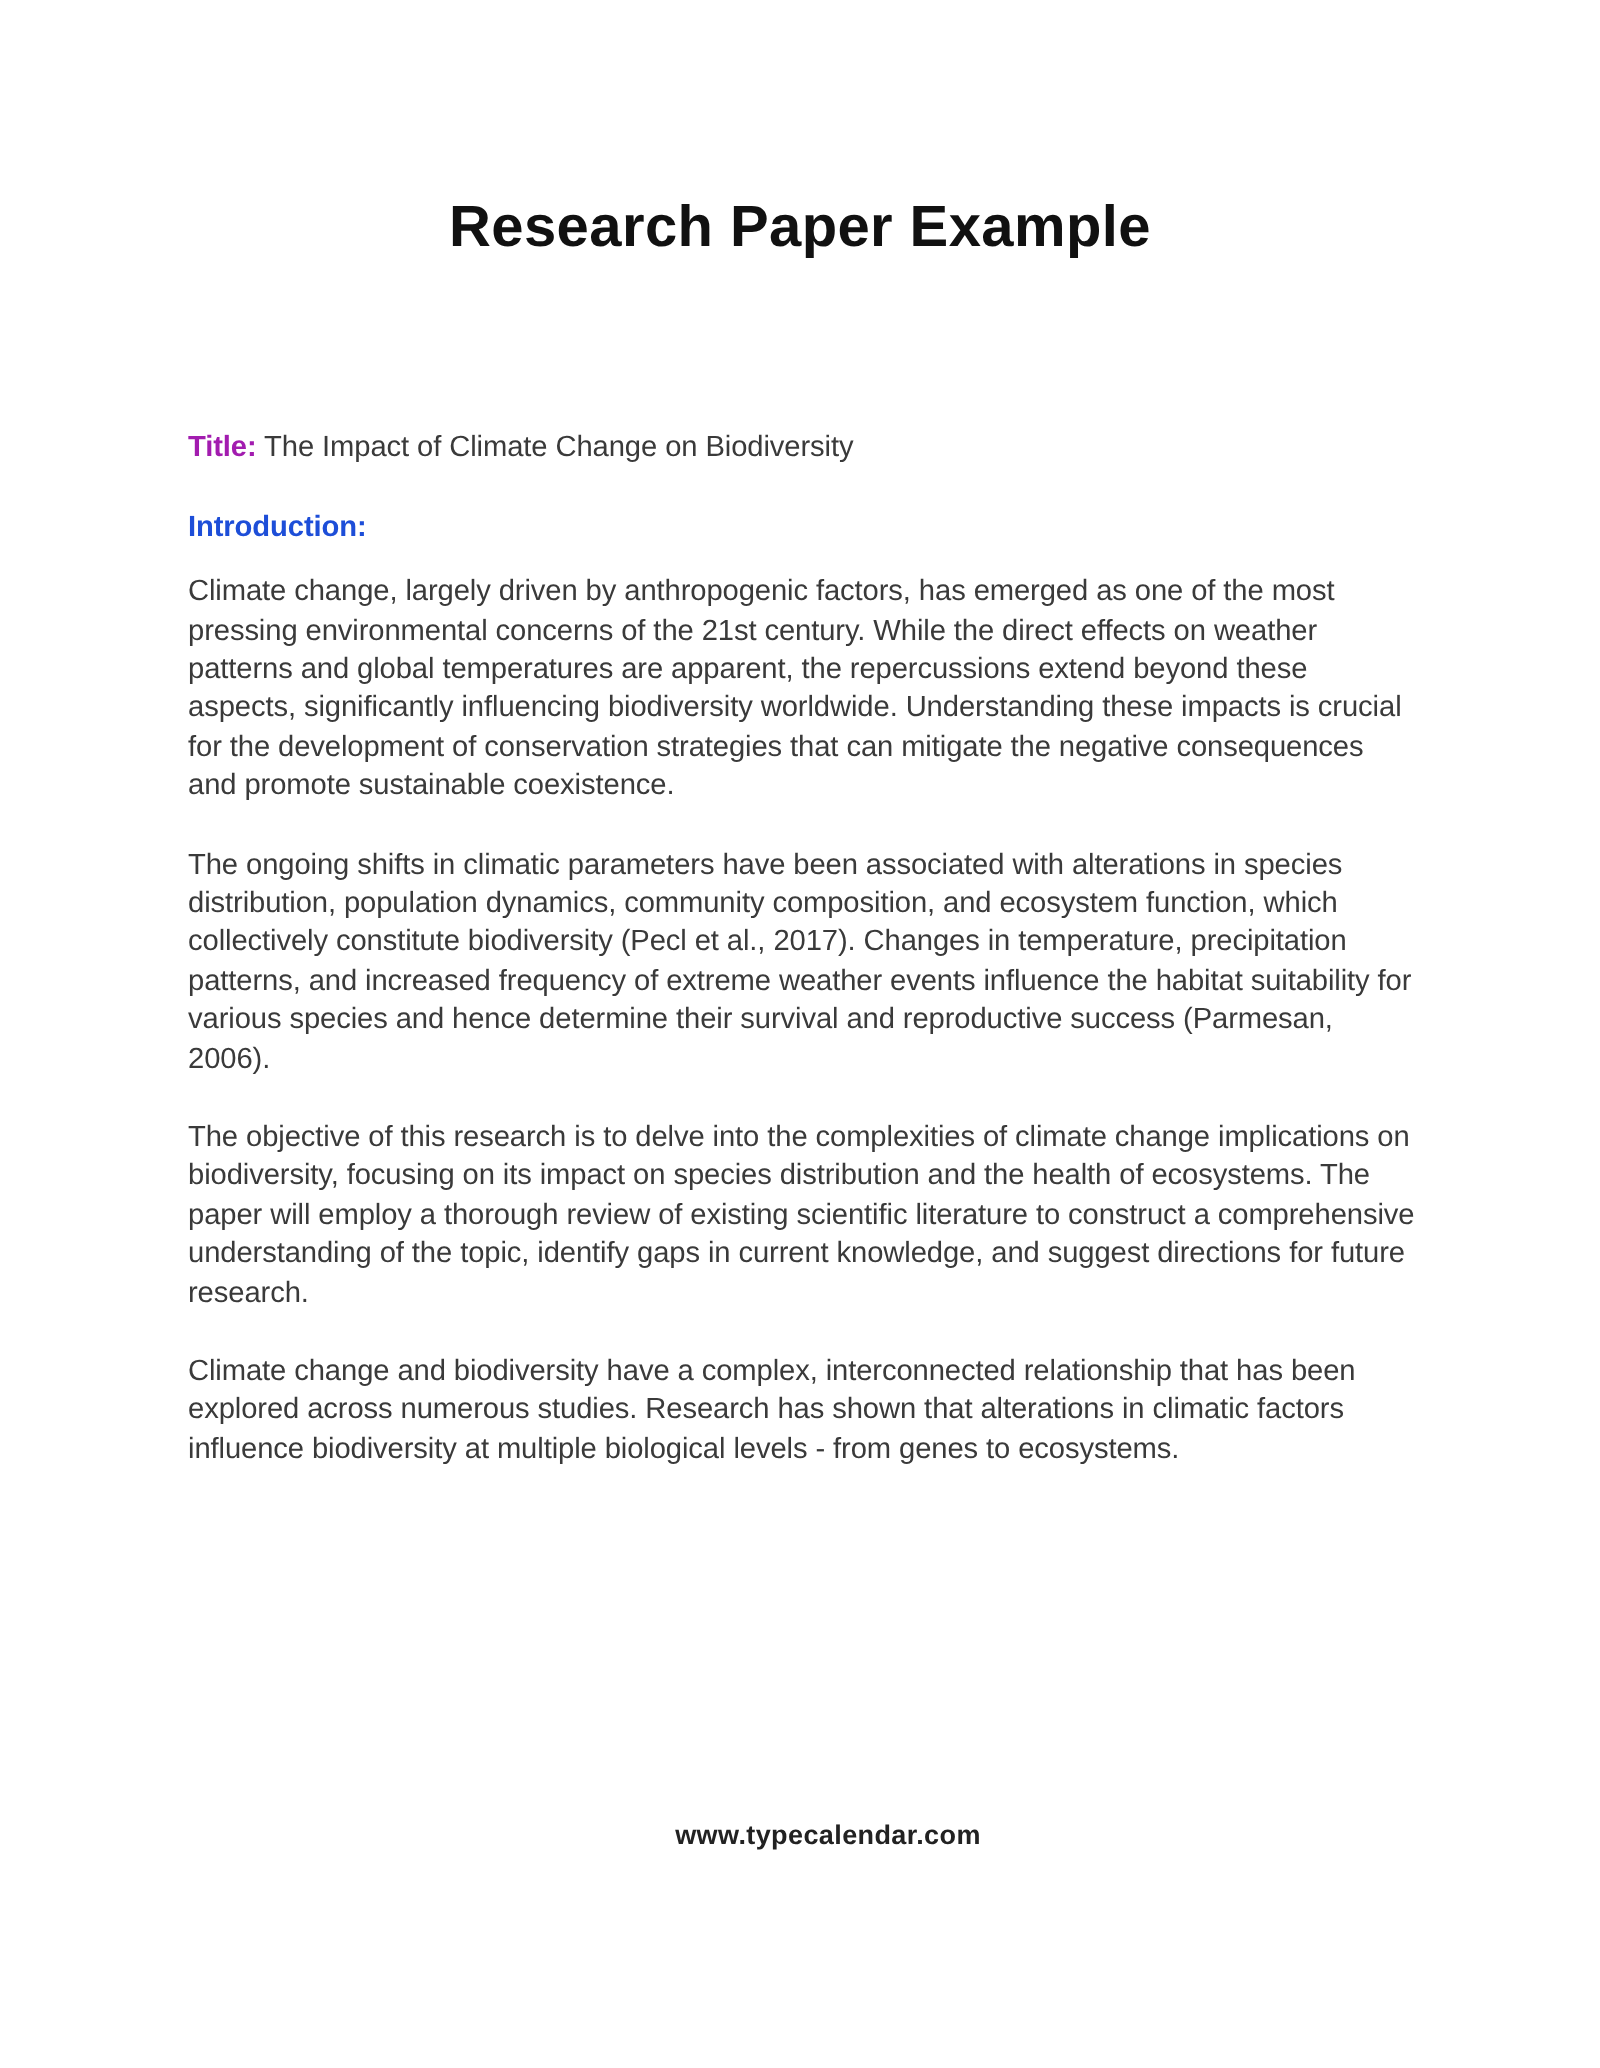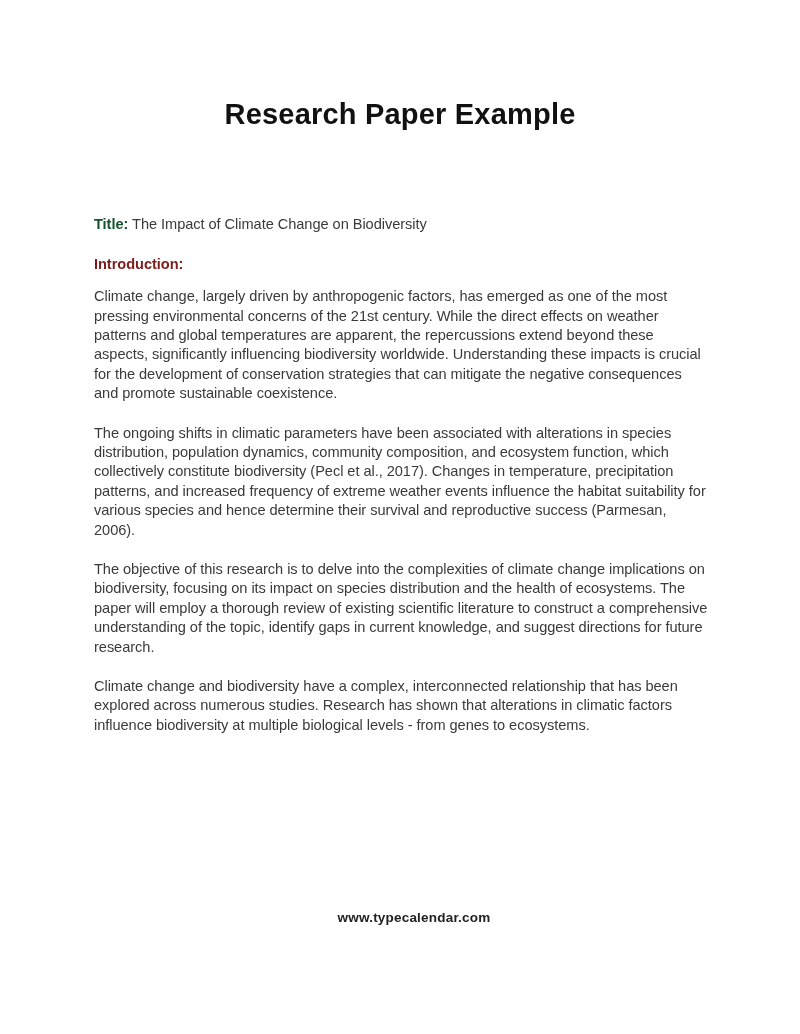--- a/index.html
+++ b/index.html
@@ -32,26 +32,26 @@
     font-size: 14.6px;
     line-height: 19.4px;
     color: #3a3a3a;
     letter-spacing: -0.05px;
   }
   .content p {
     margin: 0 0 20px 0;
   }
   .content p.heading {
     font-weight: 700;
-    color: #7f1d1d;
+    color: #1d4ed8;
     margin: 1px 0 13px 0;
   }
   .lbl {
     font-weight: 700;
-    color: #14532d;
+    color: #a21caf;
   }
   .para-gap {
     margin-bottom: 21px !important;
   }
   .footer {
     position: absolute;
     top: 910px;
     left: 14px;
     width: 800px;
     text-align: center;

